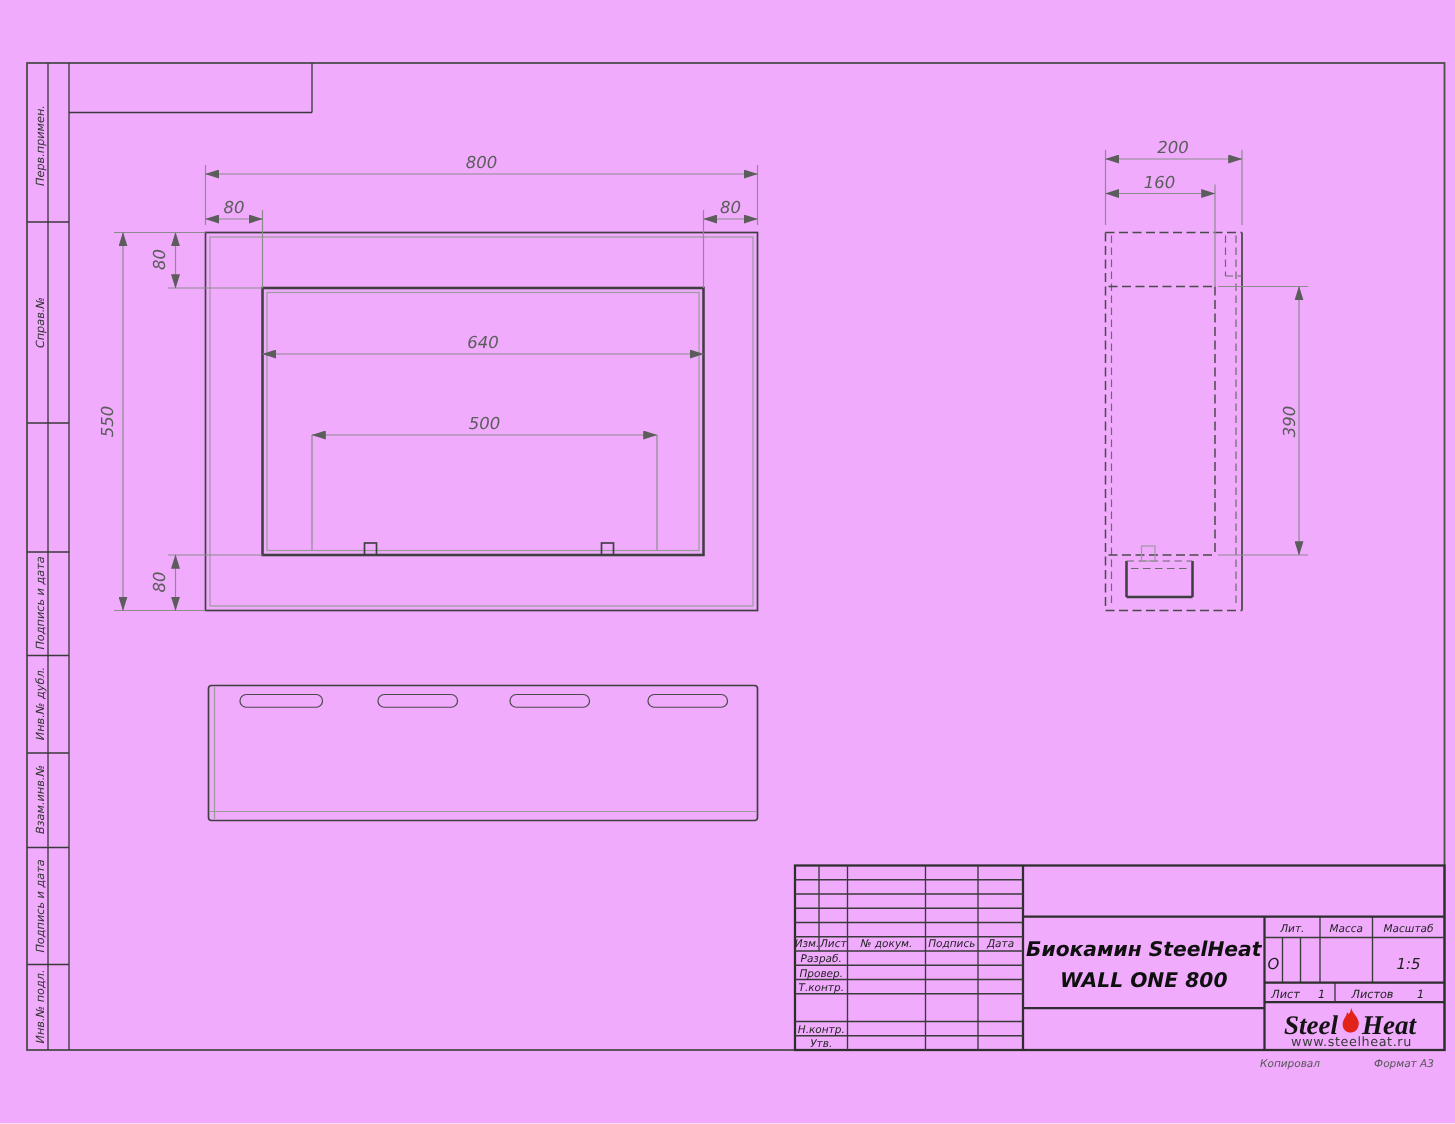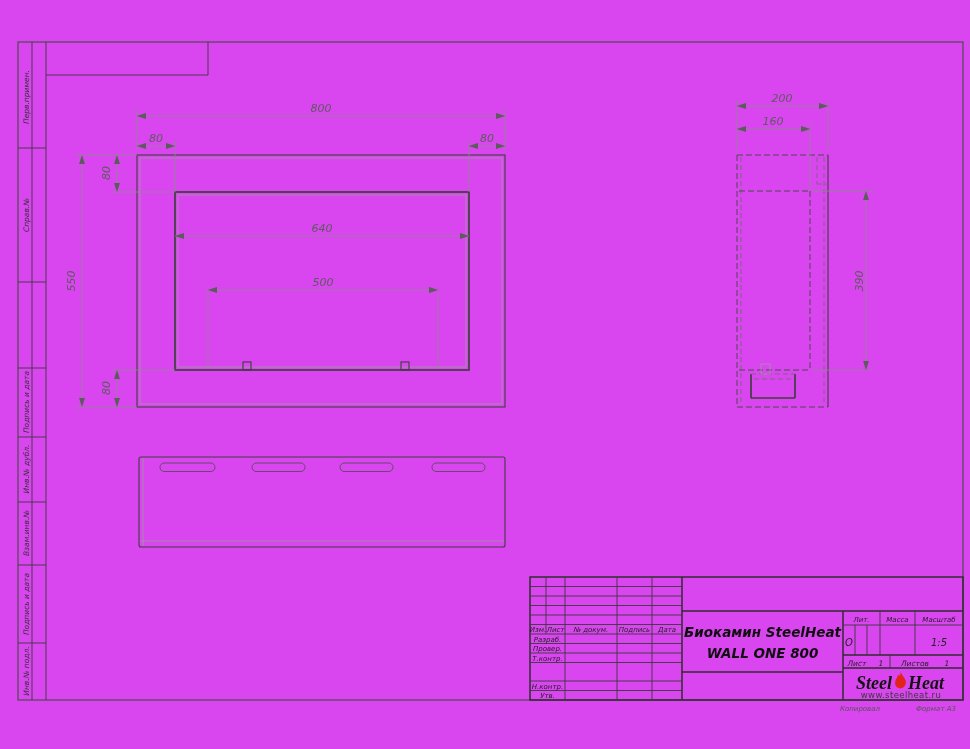--- a/index.html
+++ b/index.html
@@ -1,16 +1,16 @@
 <!DOCTYPE html>
 <html><head>
 <meta charset="utf-8">
 <style>
   html,body{margin:0;padding:0;background:#ffffff;}
-  .sheet{position:relative;width:970px;height:749px;background:#d946ef;overflow:hidden;
+  .sheet{position:relative;width:970px;height:749px;background:#f0abfc;overflow:hidden;
          font-family:"DejaVu Sans",sans-serif;}
   svg text{font-family:"DejaVu Sans",sans-serif;}
   .frame{stroke:#4d4d4d;stroke-width:1.2;fill:none;}
   .tbln{stroke:#3a3a3a;stroke-width:0.9;fill:none;}
   .tbth{stroke:#2e2e2e;stroke-width:1.5;fill:none;}
   .ln{stroke:#3f3f3f;stroke-width:1.1;fill:none;}
   .lnth{stroke:#3f3f3f;stroke-width:1.7;fill:none;}
   .thin{stroke:#9b9b9b;stroke-width:0.8;fill:none;}
   .dash{stroke:#4a4a4a;stroke-width:1;fill:none;stroke-dasharray:6 3;}
   .dashthin{stroke:#6a6a6a;stroke-width:0.8;fill:none;stroke-dasharray:5 3;}

